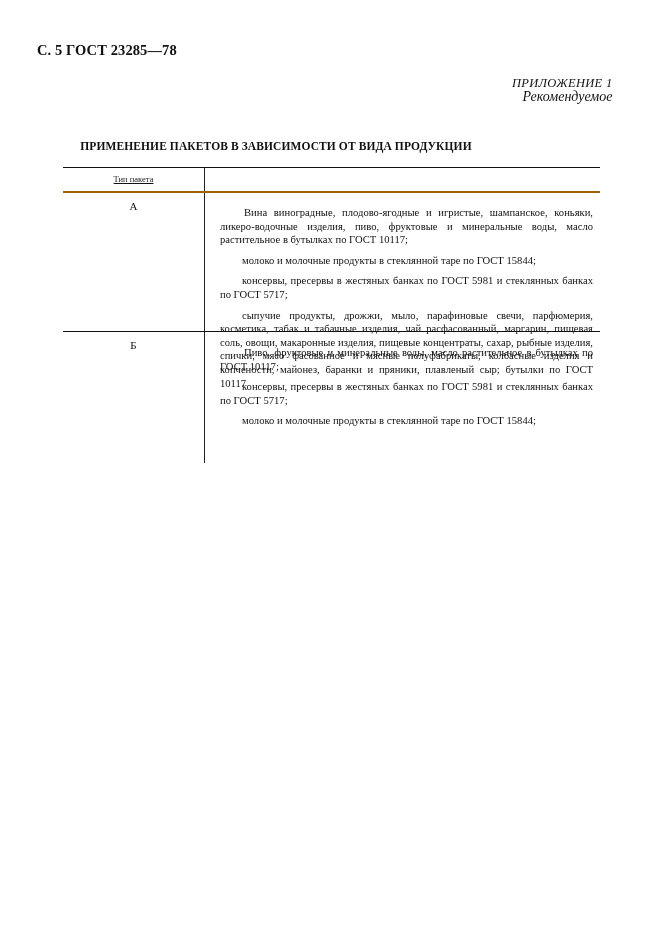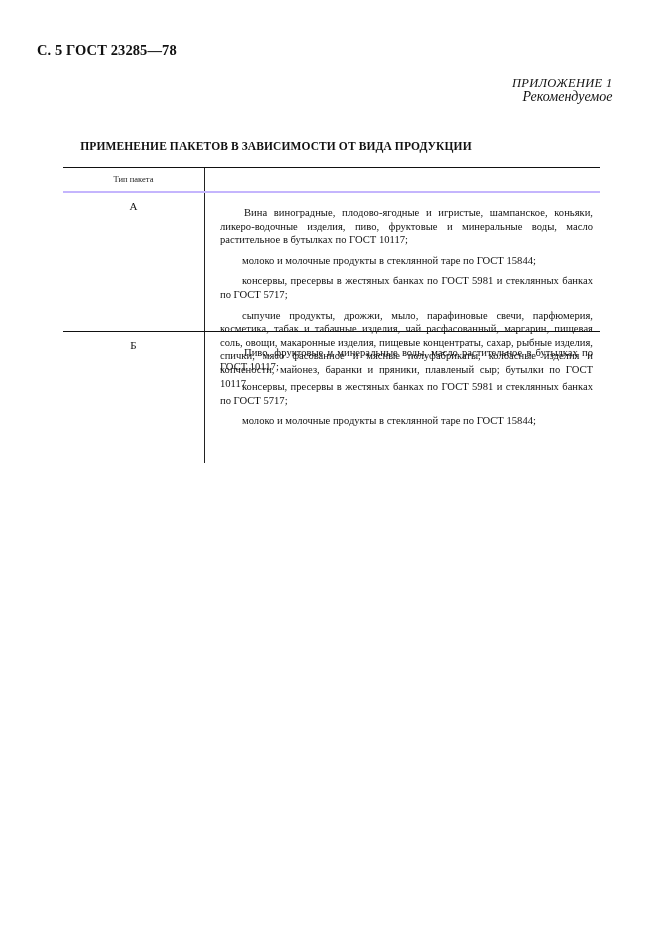--- a/index.html
+++ b/index.html
@@ -19,21 +19,21 @@
     .appendix .rec { font-size: 14px; }
     .doc-title {
       position: absolute; left: 0; width: 552px; top: 140px;
       text-align: center; font-weight: bold; font-size: 11.5px; letter-spacing: 0.1px;
     }
     .tbl {
       position: absolute; left: 63px; top: 167px; width: 537px;
       border-top: 1px solid #111;
     }
     .row { display: flex; }
-    .hdr { height: 23px; border-bottom: 2px solid #c4b5fd; }
+    .hdr { height: 23px; border-bottom: 2px solid #a16207; text-decoration: underline; }
     .c1 {
       width: 142px; text-align: center; box-sizing: border-box;
       border-right: 1px solid #222;
     }
     .c2 { flex: 1; }
     .hdr .c1, .hdr .c2 {
       font-size: 8.5px; line-height: 23px; text-align: center; color: #222;
     }
     .r-a { border-bottom: 1px solid #111; }
     .r-a .c1, .r-b .c1 { font-size: 11px; padding-top: 7px; }

